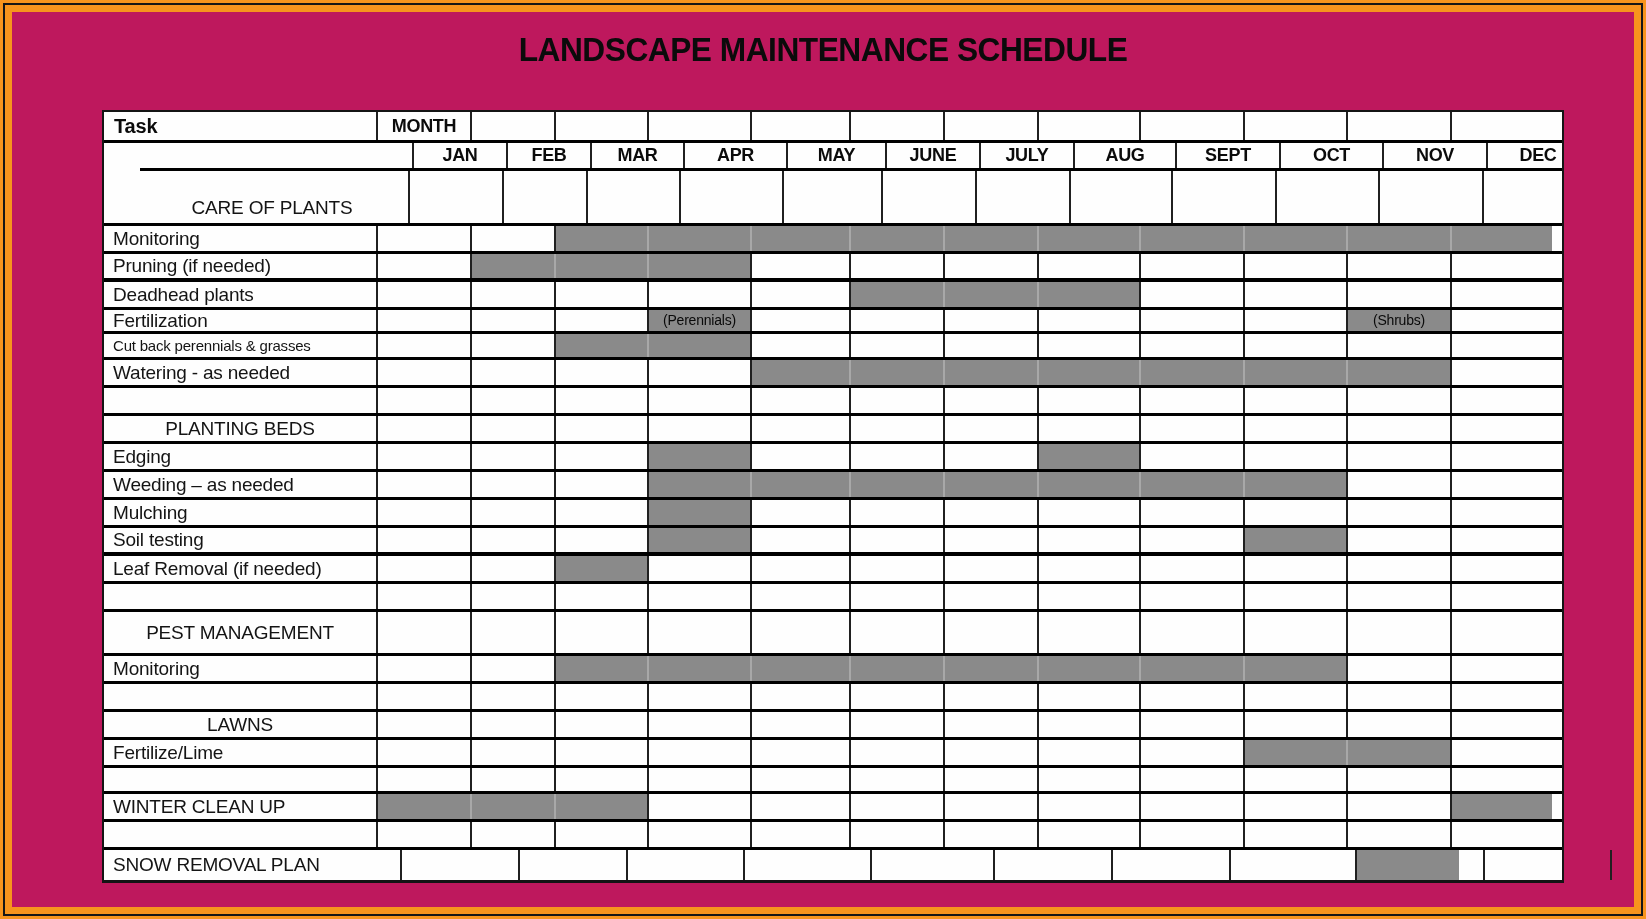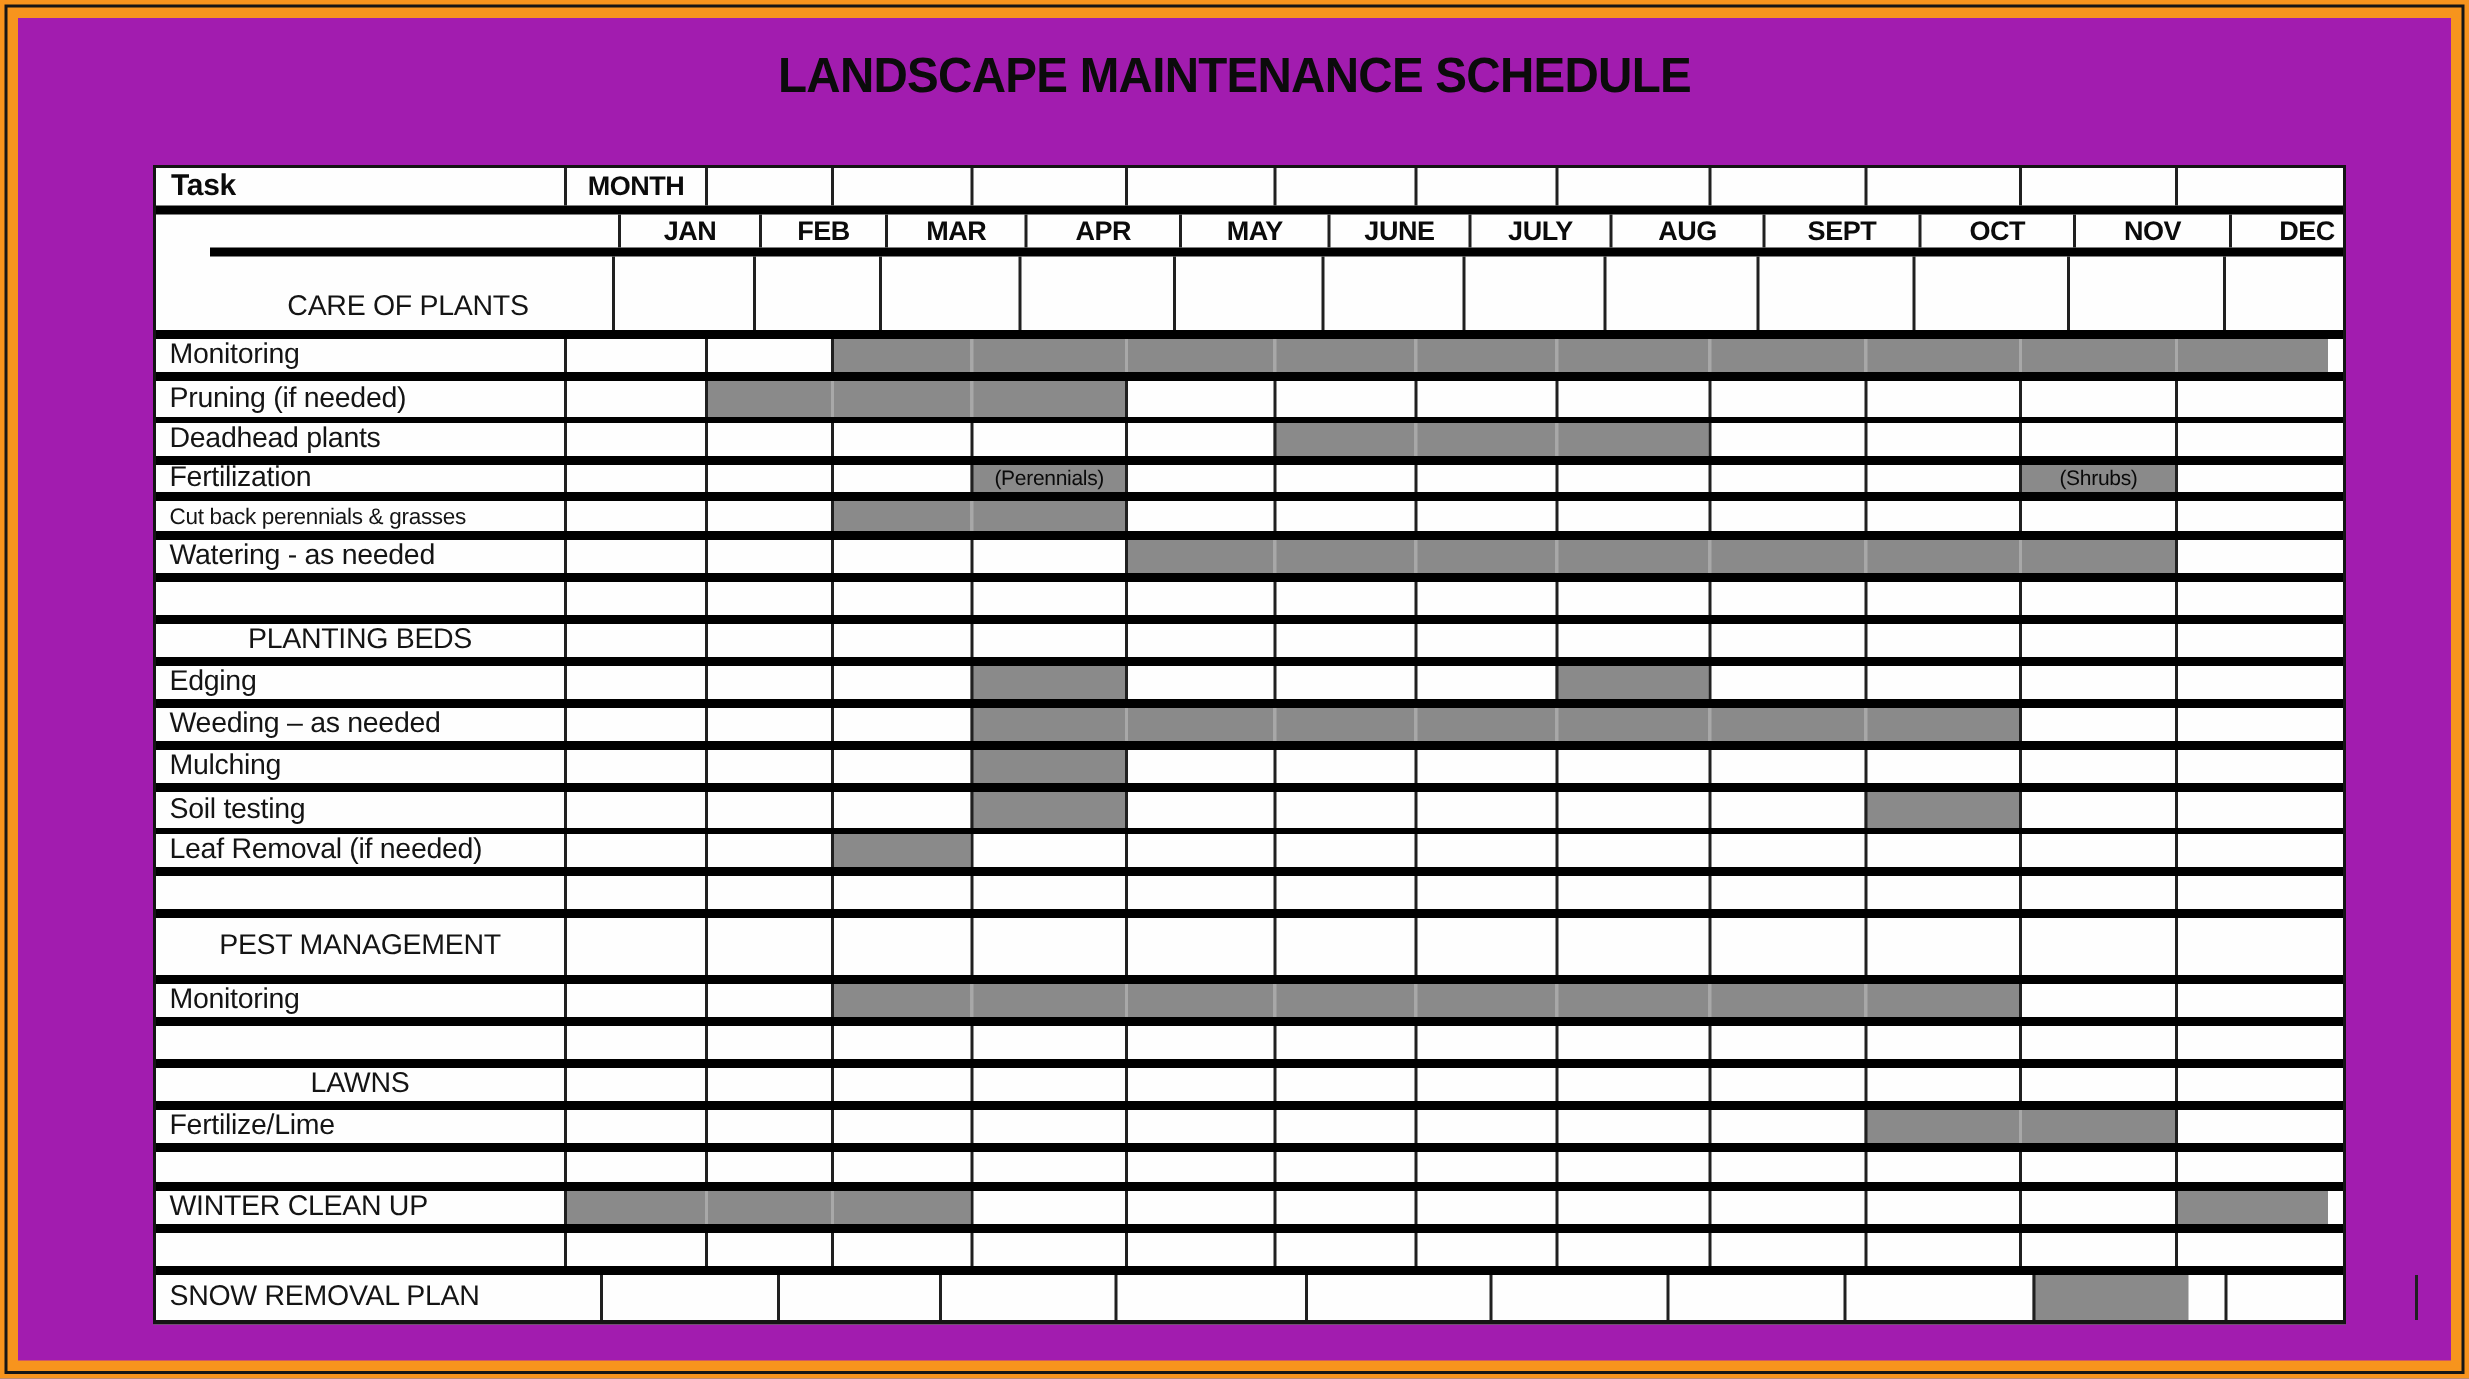--- a/index.html
+++ b/index.html
@@ -3,21 +3,21 @@
 <meta charset="utf-8">
 <style>
   * { box-sizing: border-box; margin: 0; padding: 0; }
   html, body { background: #e8e8e8; }
   body { font-family: "Liberation Sans", sans-serif; }
 
   .page {
     position: relative;
     width: 1646px;
     height: 919px;
-    background: #a21caf;
+    background: #be185d;
     overflow: hidden;
     
     box-shadow:
       inset 0 0 0 3px #F7941D,
       inset 0 0 0 5px #161616,
       inset 0 0 0 12px #F7941D;
   }
 
   .title {
     position: absolute;
@@ -38,21 +38,21 @@
     top: 110px;
     width: 1462px;
     border: 2px solid #141414;
     border-bottom-width: 3px;
     background: #fefefe;
   }
 
   .row {
     display: grid;
     grid-template-columns: 272px 94px 84px 93px 103px 99px 94px 94px 102px 104px 103px 104px 102px;
-    border-bottom: 6px solid #000000;
+    border-bottom: 3px solid #000000;
     position: relative;
   }
   .row:last-child { border-bottom: none; gap: 24px; }
   .row.thick { border-bottom-width: 4px; border-bottom-color: #000; }
 
   .cell {
     border-left: 2px solid #202020;
     position: relative;
     display: flex;
     align-items: center;

